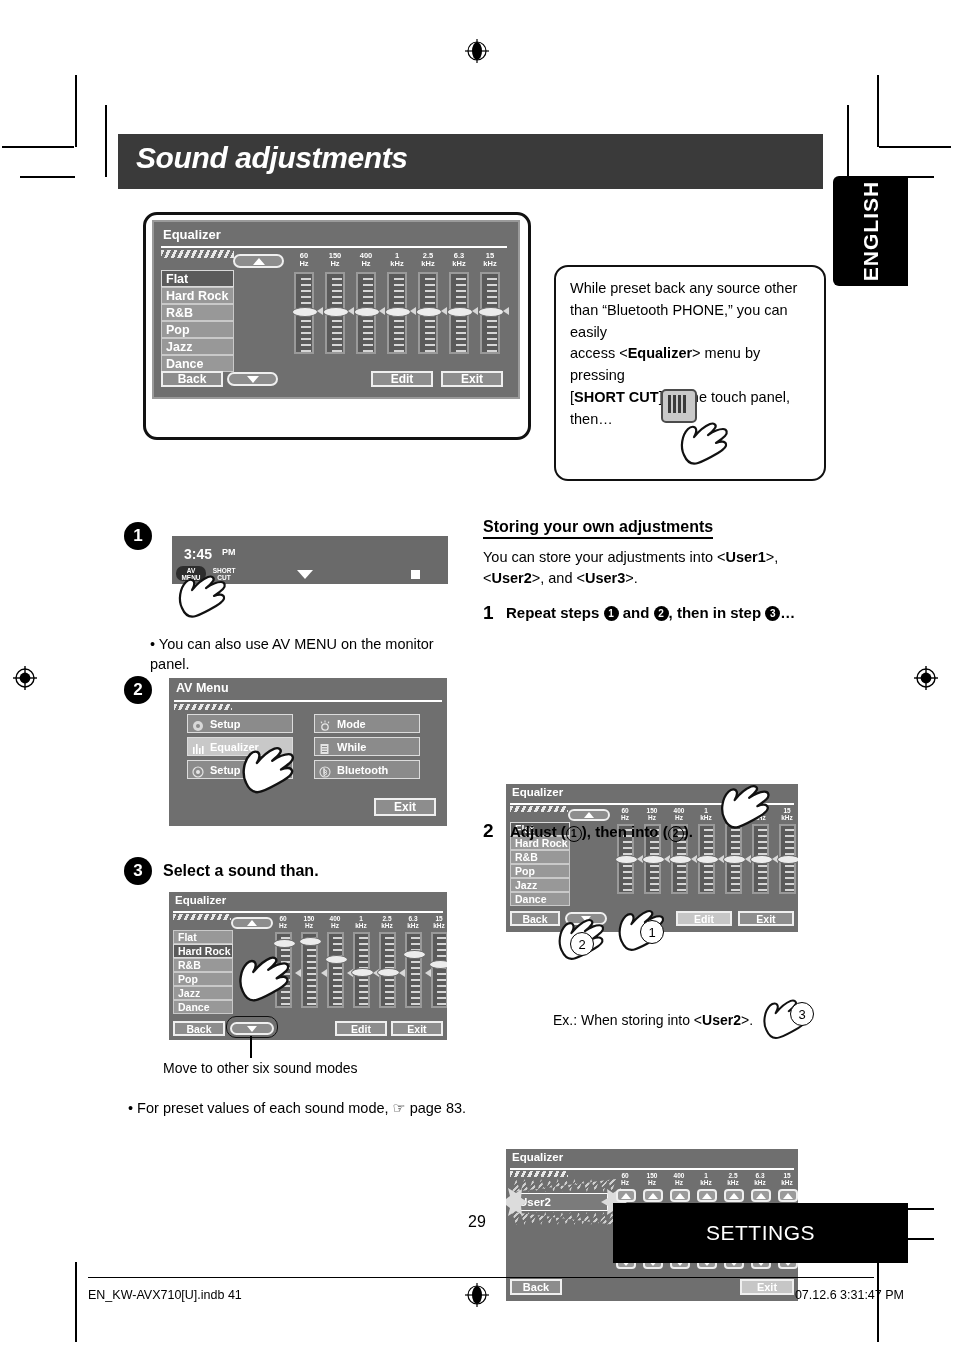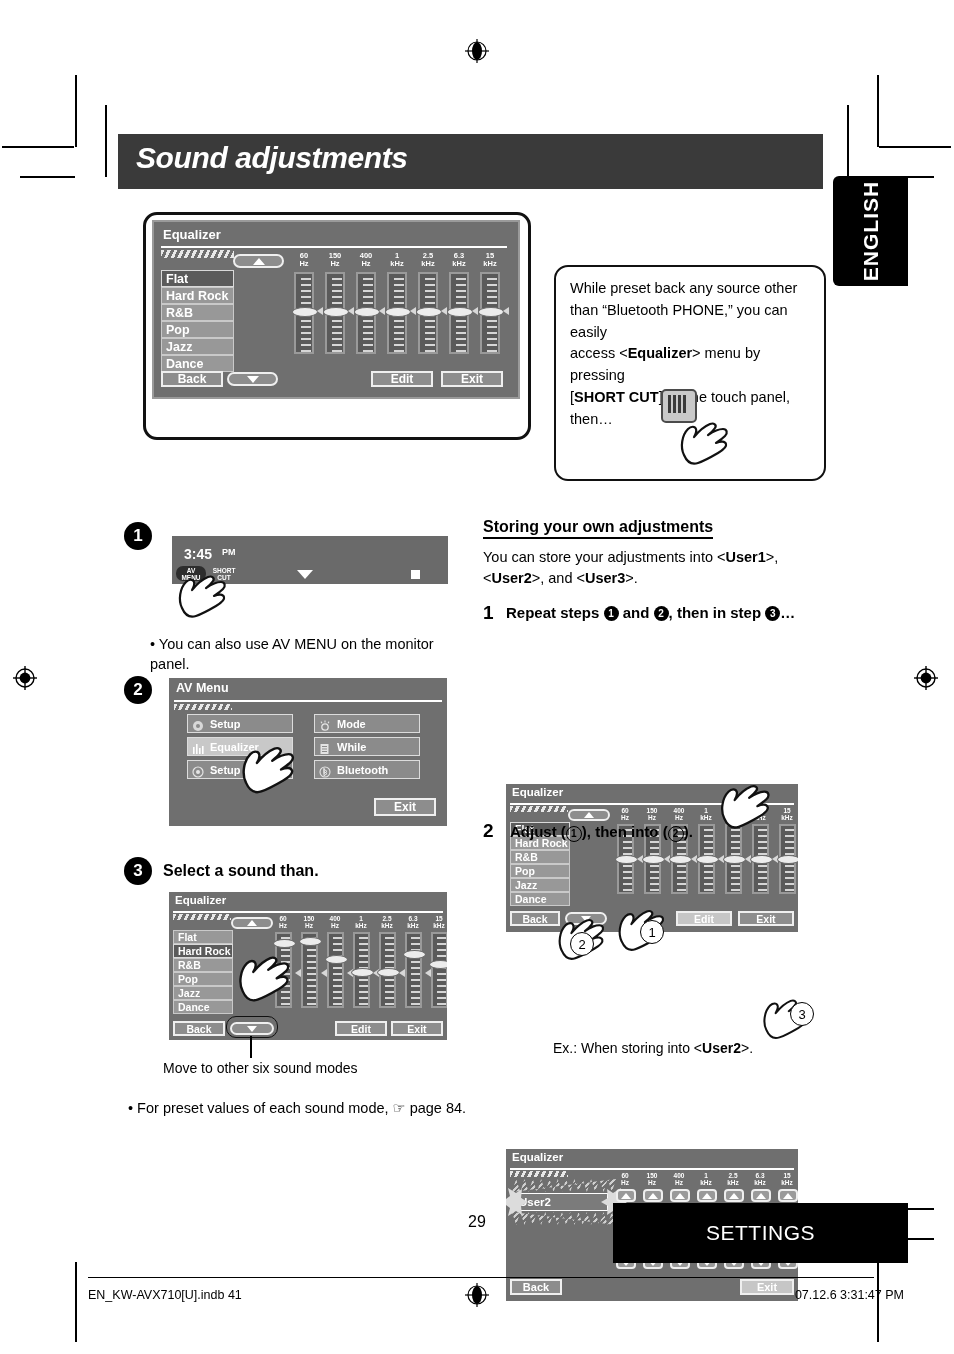--- a/index.html
+++ b/index.html
@@ -439,21 +439,21 @@
     </div>
 </div>
 <div class="abs" style="left:226px;top:1016px;width:50px;height:20px;border:1.8px solid #111;border-radius:10px;"></div>
 <div class="hand" style="left:232px;top:940px;">
   <svg width="66" height="66" viewBox="0 0 62 62">
     <path d="M10 48 C6 40 8 28 14 22 C17 19 21 19 22 22 C23 25 20 30 20 30 C25 24 31 19 36 17 C40 15.5 43 18 41 21 C39 24 34 28 34 28 C40 24 46 22 49 22 C53 22 54 26 51 29 C48 32 42 36 42 36 C47 34 51 34 52 37 C53 40 49 43 44 46 C38 49.5 30 54 24 56 C18 58 13 55 10 48 Z" fill="#fff" stroke="#111" stroke-width="2.2" stroke-linejoin="round"></path>
   </svg>
 </div>
 <div class="cmark" style="left:250px;top:1036px;width:1.6px;height:22px;"></div>
 <div class="abs" style="left:163px;top:1060px;font-size:14px;">Move to other six sound modes</div>
-<div class="bullet" style="left:128px;top:1098px;width:340px;">• <span>For preset values of each sound mode, ☞ page 84.</span></div>
+<div class="bullet" style="left:128px;top:1098px;width:340px;">• <span>For preset values of each sound mode, ☞ page 83.</span></div>
 
 <div class="h-sub" style="left:483px;top:518px;">Storing your own adjustments</div>
 <div class="body-text" style="left:483px;top:547px;width:340px;">
   <span>You can store your adjustments into &lt;</span><b>User1</b><span>&gt;,</span><br>
   <span>&lt;</span><b>User2</b><span>&gt;, and &lt;</span><b>User3</b><span>&gt;.</span>
 </div>
 
 <div class="bignum" style="left:483px;top:602px;">1</div>
 <div class="steplabel" style="left:506px;top:604px;width:320px;font-size:15px;">
   <span>Repeat steps </span><span class="inl-step">1</span><span> and </span><span class="inl-step">2</span><span>, then in step </span><span class="inl-step">3</span><span>…</span>
@@ -695,21 +695,21 @@
   </svg>
 </div>
 <div class="circnum" style="left:640px;top:920px;">1</div>
 <div class="hand" style="left:757px;top:985px;">
   <svg width="58" height="58" viewBox="0 0 62 62">
     <path d="M10 48 C6 40 8 28 14 22 C17 19 21 19 22 22 C23 25 20 30 20 30 C25 24 31 19 36 17 C40 15.5 43 18 41 21 C39 24 34 28 34 28 C40 24 46 22 49 22 C53 22 54 26 51 29 C48 32 42 36 42 36 C47 34 51 34 52 37 C53 40 49 43 44 46 C38 49.5 30 54 24 56 C18 58 13 55 10 48 Z" fill="#fff" stroke="#111" stroke-width="2.2" stroke-linejoin="round"></path>
   </svg>
 </div>
 <div class="circnum" style="left:790px;top:1002px;">3</div>
 
-<div class="abs" style="left:553px;top:1012px;font-size:14px;margin-top:28px;">
+<div class="abs" style="left:553px;top:1012px;font-size:14px;">
   <span>Ex.: When storing into &lt;</span><b>User2</b><span>&gt;.</span>
 </div>
 
 <div class="abs" id="page-number">29</div>
 <div class="abs" id="settings-tab">
     <span>SETTINGS</span>
   </div>
 <div class="abs" id="file-label">EN_KW-AVX710[U].indb   41</div>
 <div class="abs" id="time-label">07.12.6   3:31:47 PM</div>
 <div class="cmark" style="left:88px;top:1277px;width:786px;height:1px;background:#000;"></div>

